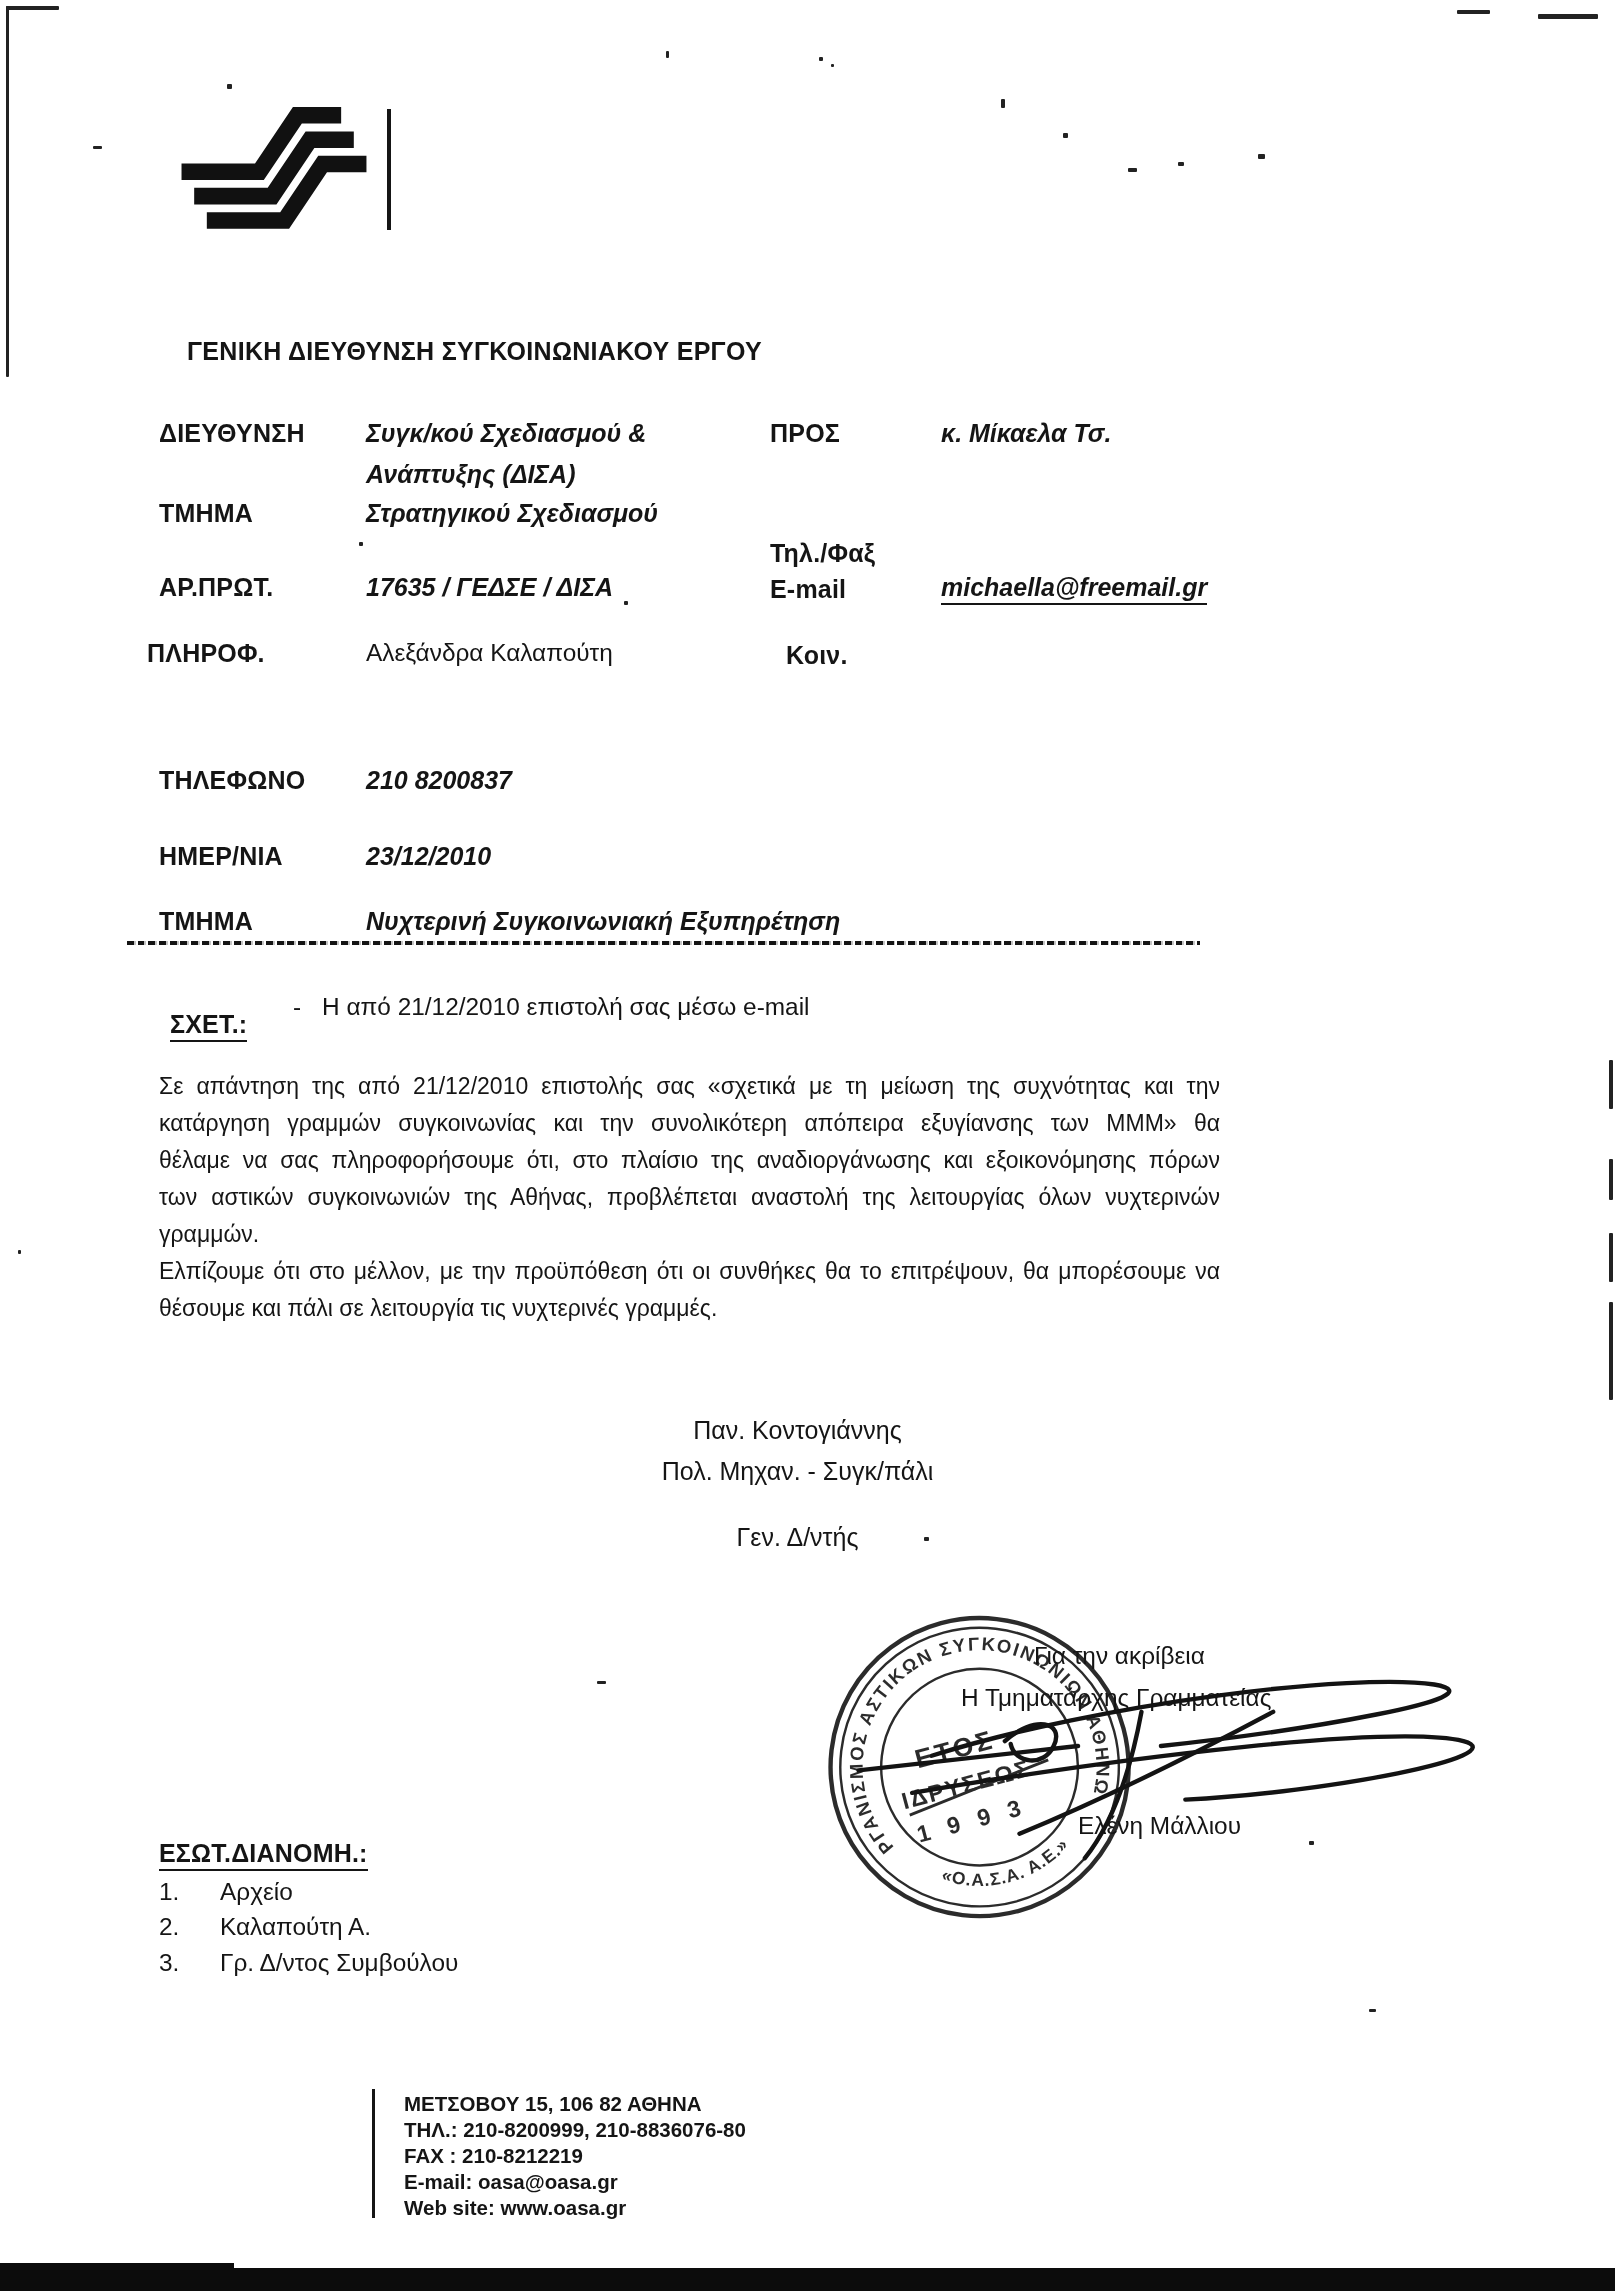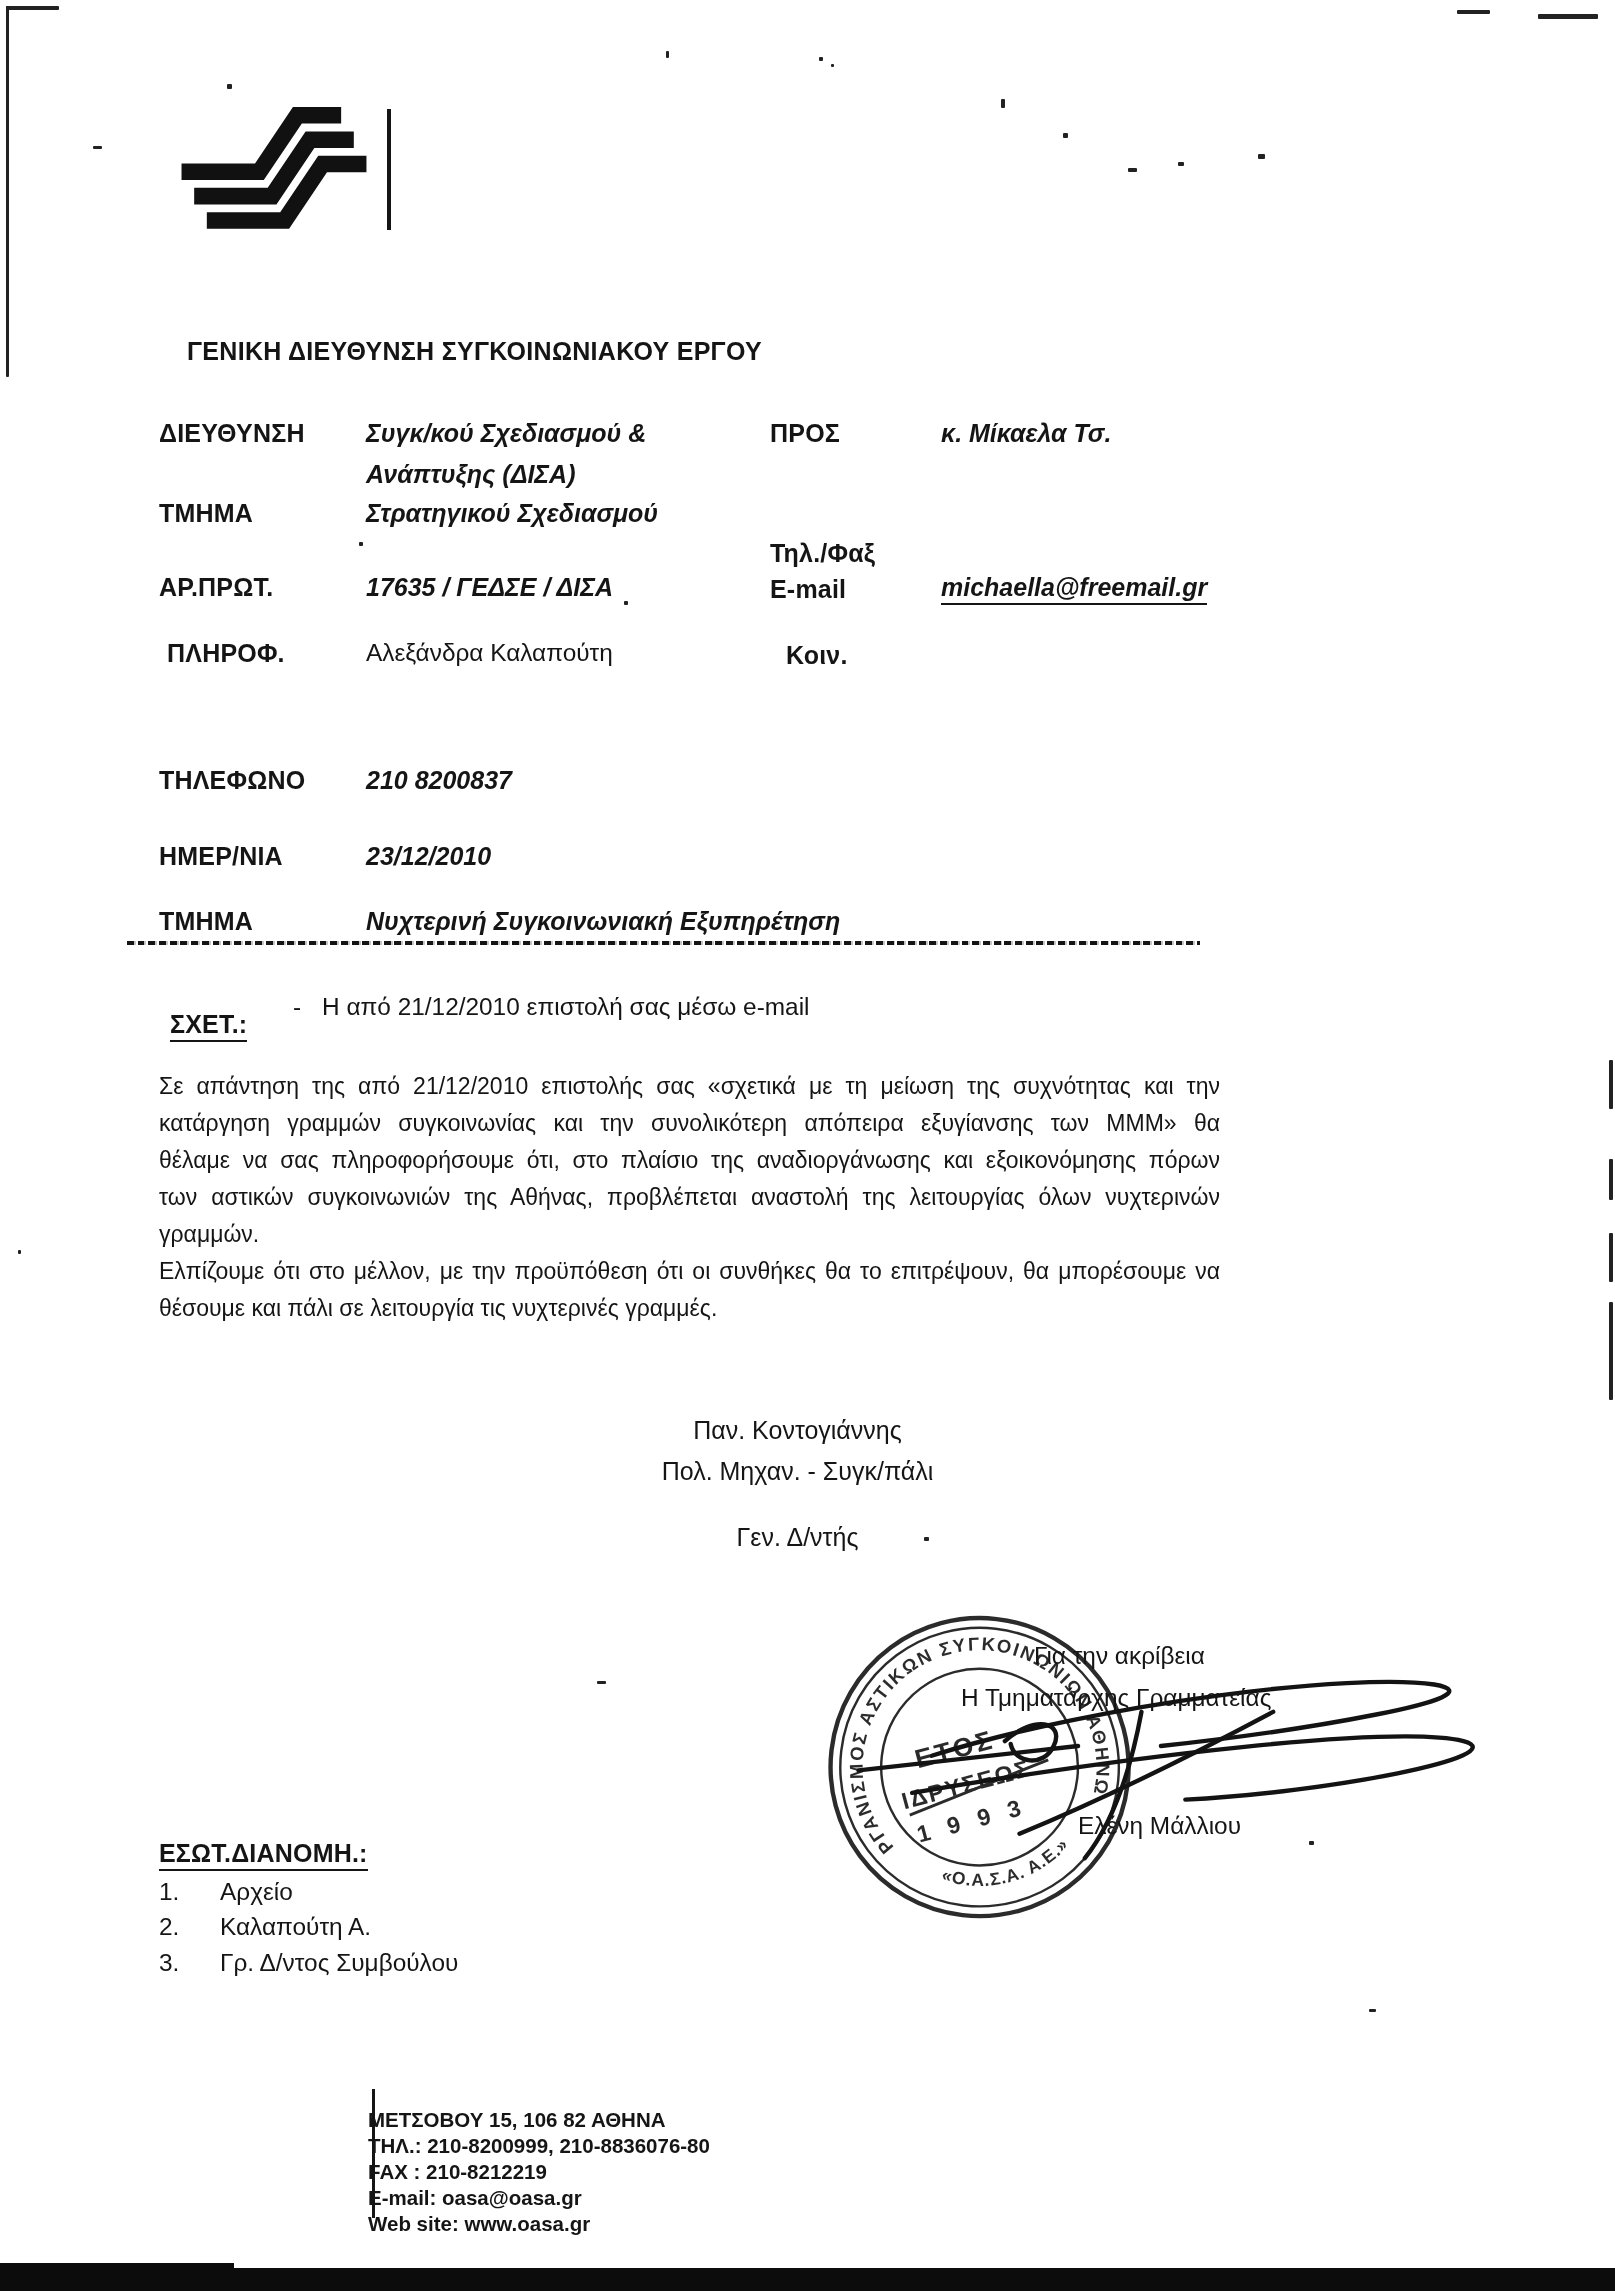--- a/index.html
+++ b/index.html
@@ -70,21 +70,21 @@
 
   <div class="abs title" style="left:159px;top:337px;margin-left:28px;">ΓΕΝΙΚΗ ΔΙΕΥΘΥΝΣΗ ΣΥΓΚΟΙΝΩΝΙΑΚΟΥ ΕΡΓΟΥ</div>
 
   <div class="abs lbl" style="left:159px;top:419px;">ΔΙΕΥΘΥΝΣΗ</div>
   <div class="abs val" style="left:366px;top:419px;">Συγκ/κού Σχεδιασμού &amp;</div>
   <div class="abs val" style="left:366px;top:460px;">Ανάπτυξης (ΔΙΣΑ)</div>
   <div class="abs lbl" style="left:159px;top:499px;">ΤΜΗΜΑ</div>
   <div class="abs val" style="left:366px;top:499px;">Στρατηγικού Σχεδιασμού</div>
   <div class="abs lbl" style="left:159px;top:573px;">ΑΡ.ΠΡΩΤ.</div>
   <div class="abs val" style="left:366px;top:573px;">17635 / ΓΕΔΣΕ / ΔΙΣΑ</div>
-  <div class="abs lbl" style="left:167px;top:639px;">ΠΛΗΡΟΦ.</div>
+  <div class="abs lbl" style="left:147px;top:639px;">ΠΛΗΡΟΦ.</div>
   <div class="abs valr" style="left:366px;top:639px;">Αλεξάνδρα Καλαπούτη</div>
 
   <div class="abs lbl" style="left:770px;top:419px;">ΠΡΟΣ</div>
   <div class="abs val" style="left:941px;top:419px;">κ. Μίκαελα Τσ.</div>
   <div class="abs lbl" style="left:770px;top:539px;">Τηλ./Φαξ</div>
   <div class="abs lbl" style="left:770px;top:575px;">E-mail</div>
   <div class="abs val under" style="left:941px;top:573px;">michaella@freemail.gr</div>
   <div class="abs lbl" style="left:786px;top:641px;">Κοιν.</div>
 
   <div class="abs lbl" style="left:159px;top:766px;">ΤΗΛΕΦΩΝΟ</div>
@@ -150,21 +150,21 @@
 
   <div class="abs lbl under" style="left:159px;top:1839px;">ΕΣΩΤ.ΔΙΑΝΟΜΗ.:</div>
   <div class="abs dist" style="left:159px;top:1878px;">1.</div>
   <div class="abs dist" style="left:220px;top:1878px;">Αρχείο</div>
   <div class="abs dist" style="left:159px;top:1913px;">2.</div>
   <div class="abs dist" style="left:220px;top:1913px;">Καλαπούτη Α.</div>
   <div class="abs dist" style="left:159px;top:1949px;">3.</div>
   <div class="abs dist" style="left:220px;top:1949px;">Γρ. Δ/ντος Συμβούλου</div>
 
   <div class="vbar" style="left:372px;top:2089px;width:2.9px;height:129px;"></div>
-  <div class="abs footer" style="left:368px;top:2091px;margin-top:16px;">
+  <div class="abs footer" style="left:404px;top:2091px;">
     <div>ΜΕΤΣΟΒΟΥ 15, 106 82 ΑΘΗΝΑ</div>
     <div>ΤΗΛ.: 210-8200999, 210-8836076-80</div>
     <div>FAX : 210-8212219</div>
     <div>E-mail: oasa@oasa.gr</div>
     <div>Web site: www.oasa.gr</div>
   </div>
 
   <div class="blackbar2"></div>
   <div class="blackbar"></div>
 

